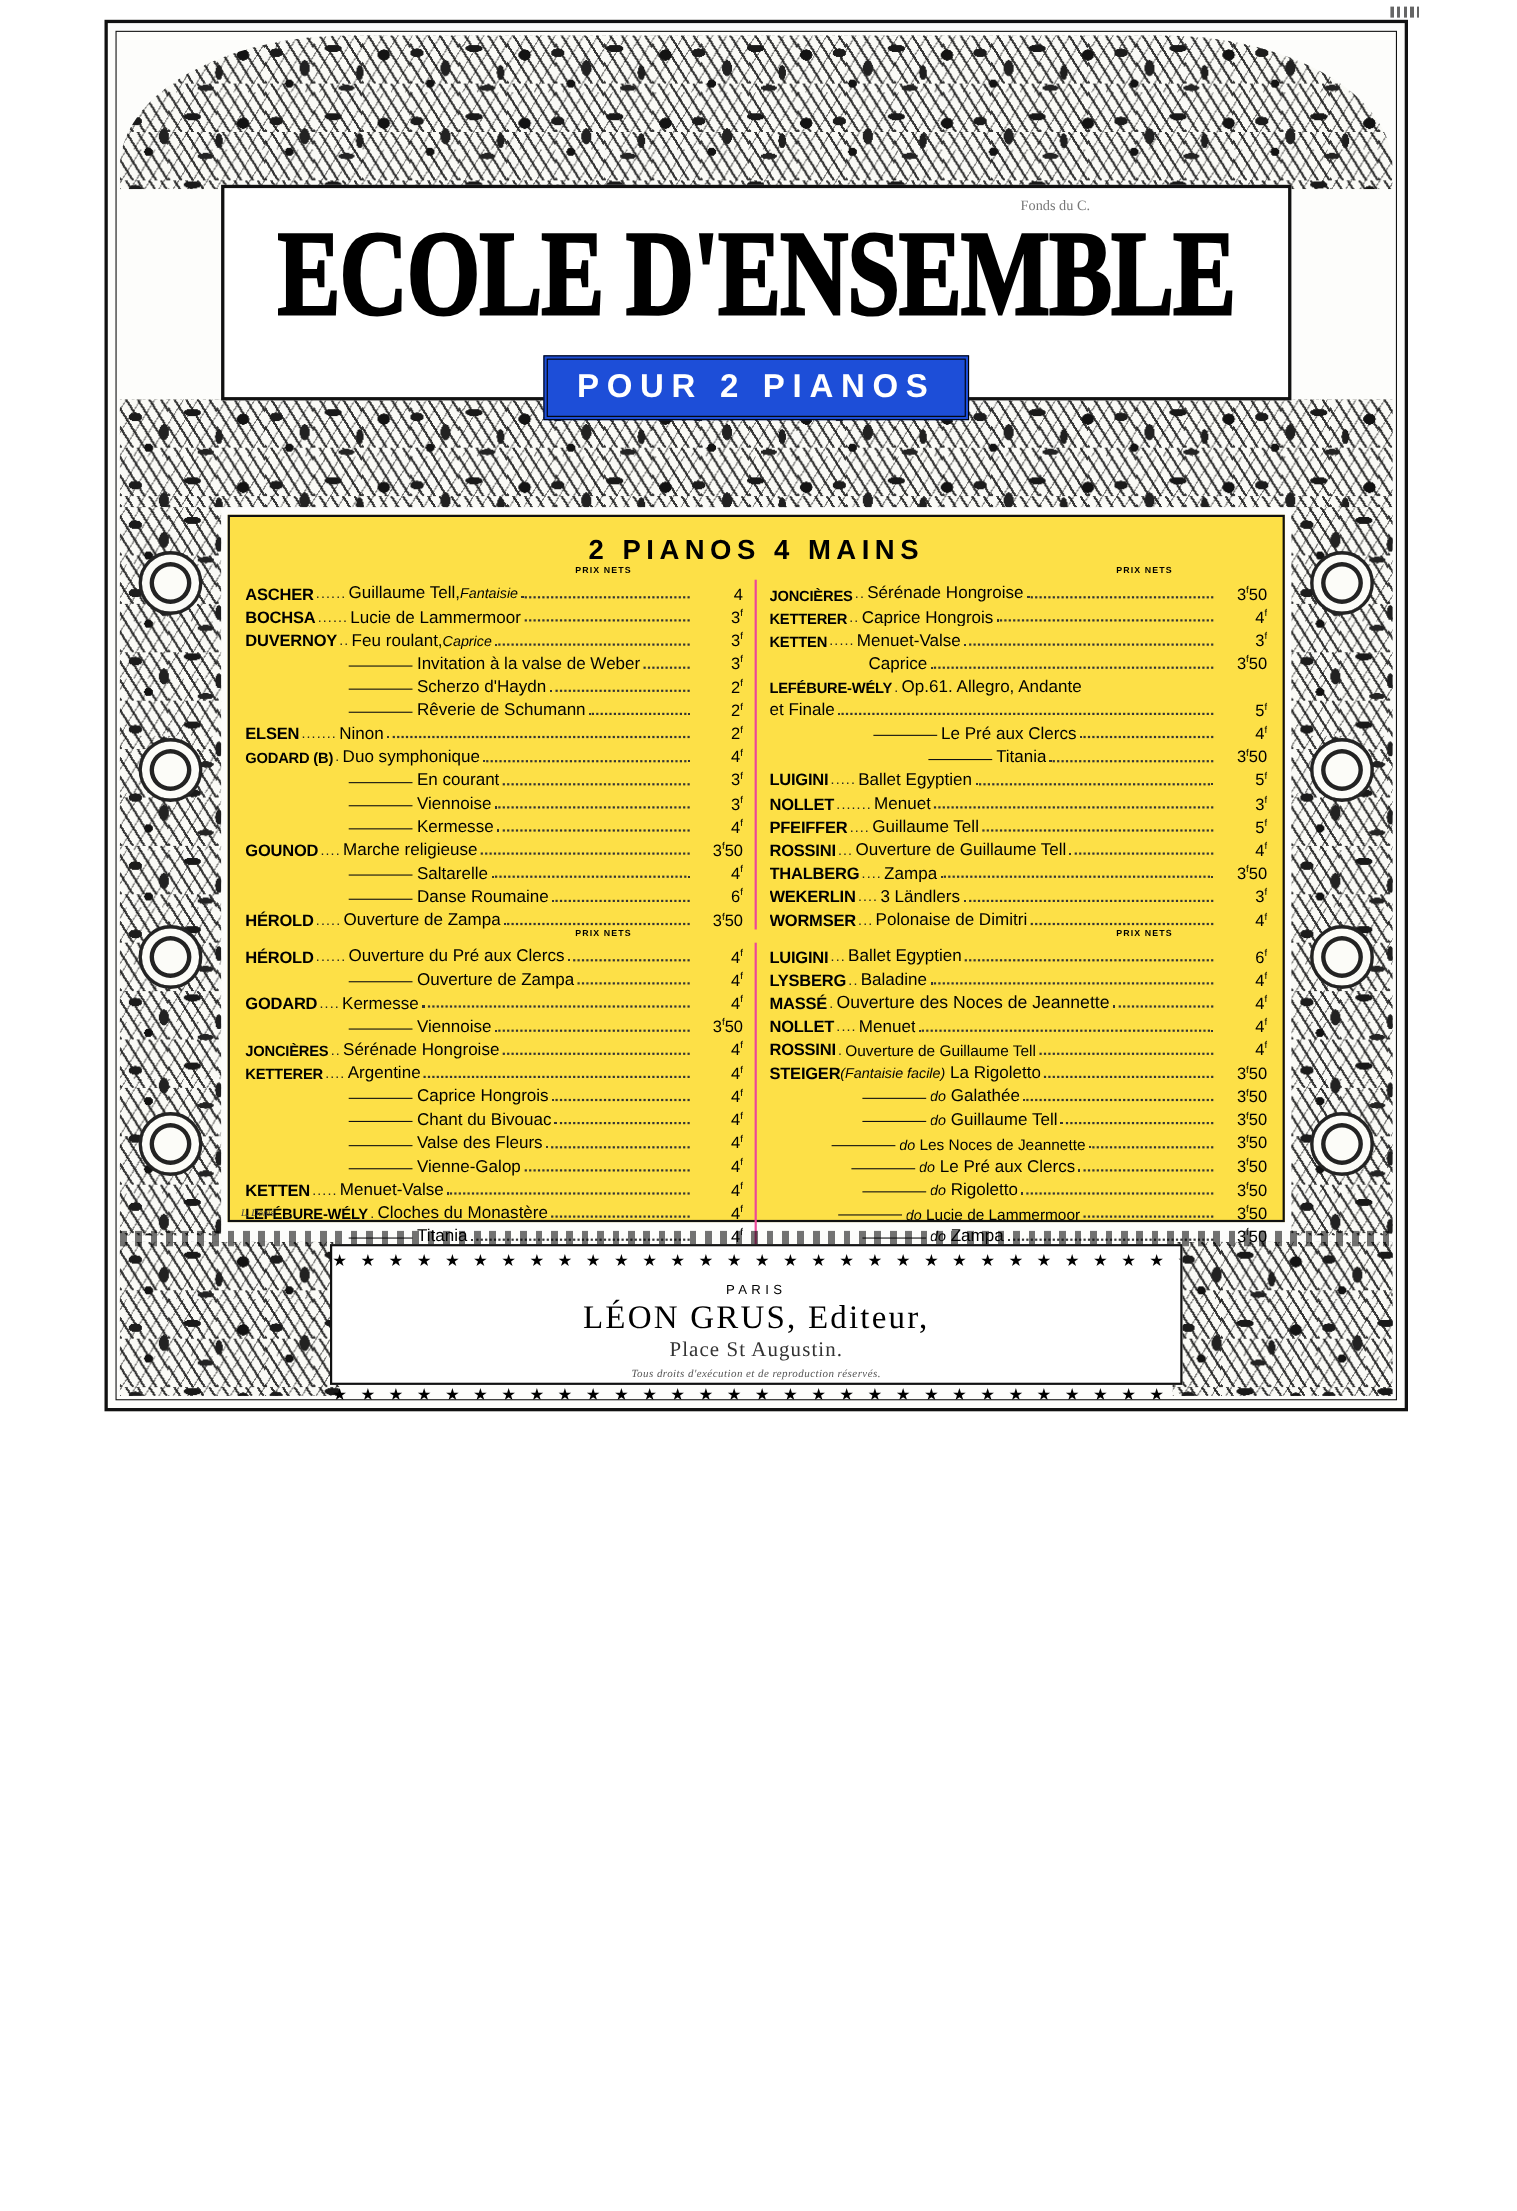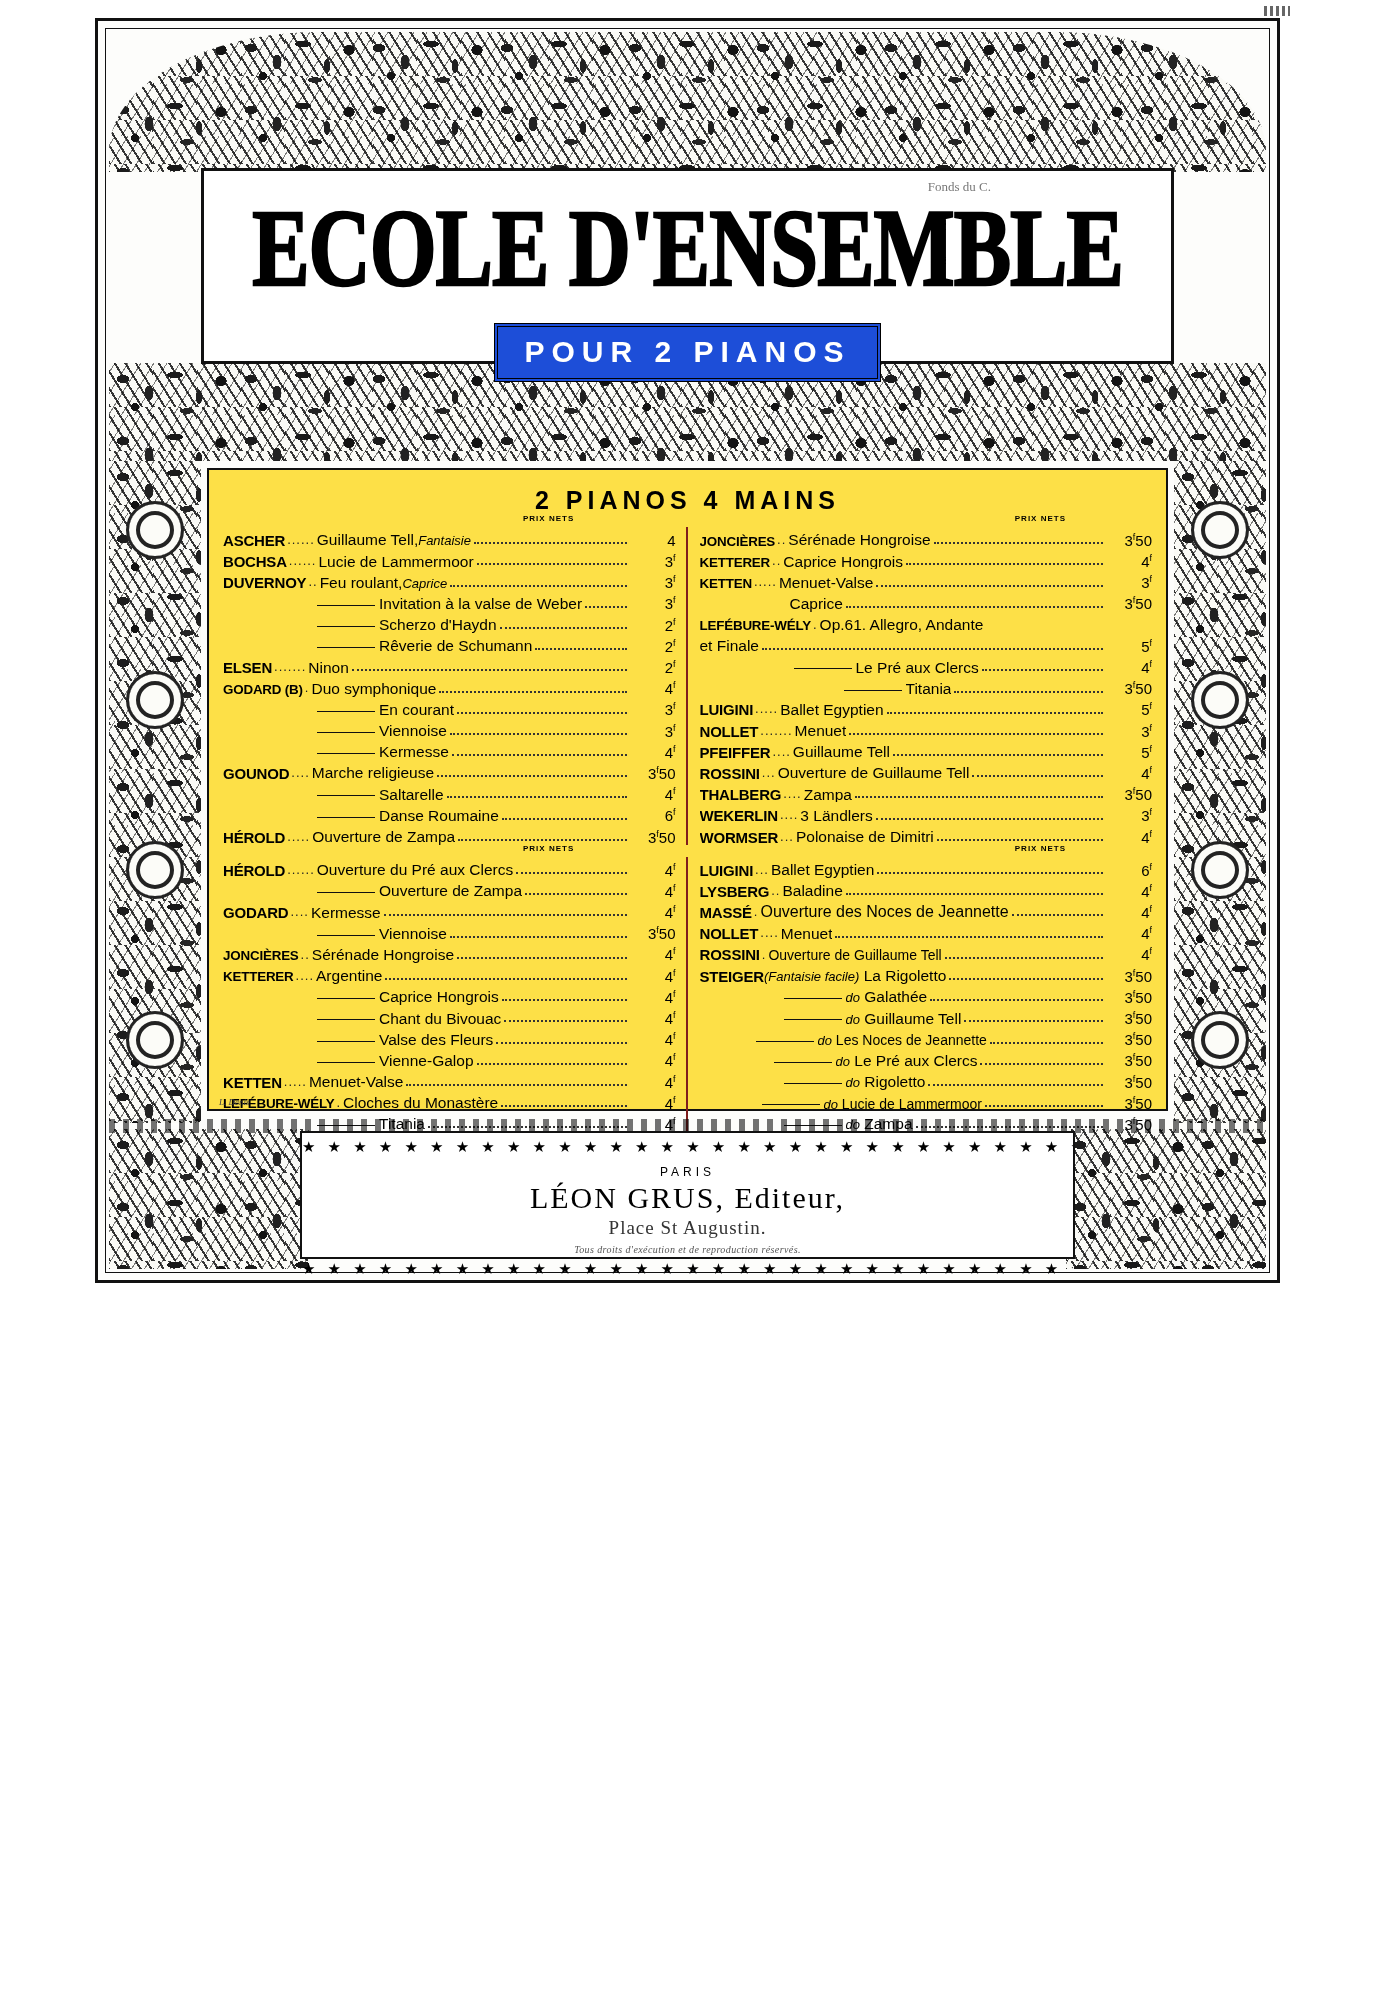--- a/index.html
+++ b/index.html
@@ -177,21 +177,21 @@
   .prix.r { right: 86px; top: -1px; }
 
   .cols {
     display: flex;
     margin-top: 2px;
   }
   .col {
     width: 50%;
     box-sizing: border-box;
   }
-  .col.left  { padding-right: 10px; border-right: 2px solid #7f1d1d; }
+  .col.left  { padding-right: 10px; border-right: 2px solid #ec4899; }
   .col.right { padding-left: 12px; }
 
   .entry {
     display: flex;
     align-items: flex-end;
     font-family: "Liberation Sans", sans-serif;
     font-size: 15.5px;
     line-height: 1.02;
     height: 21.2px;
     white-space: nowrap;

